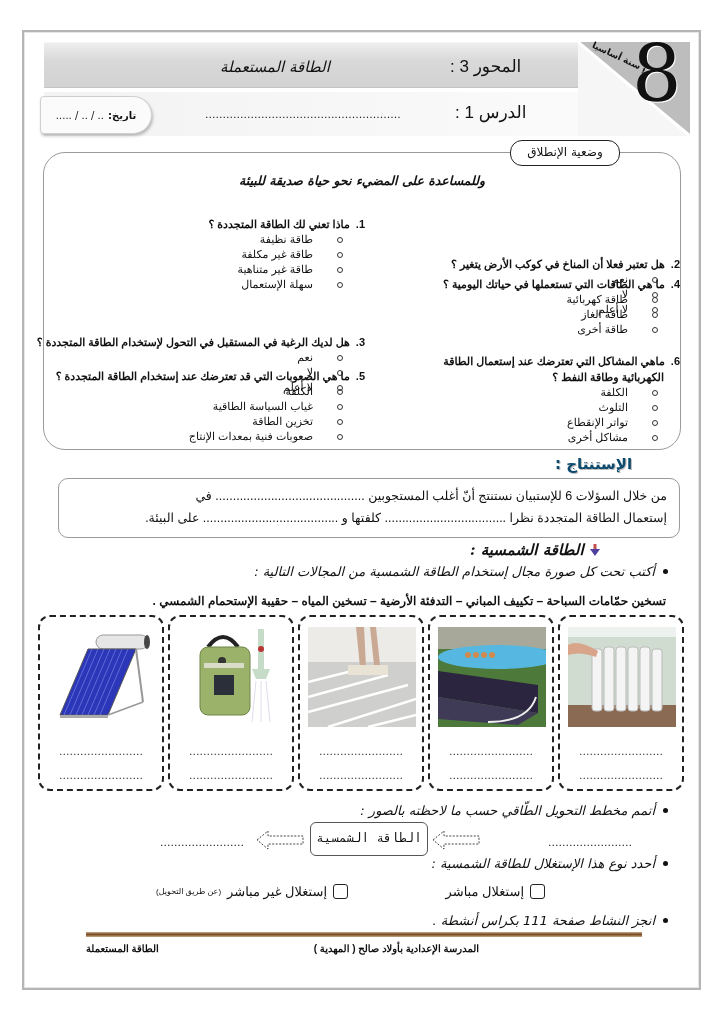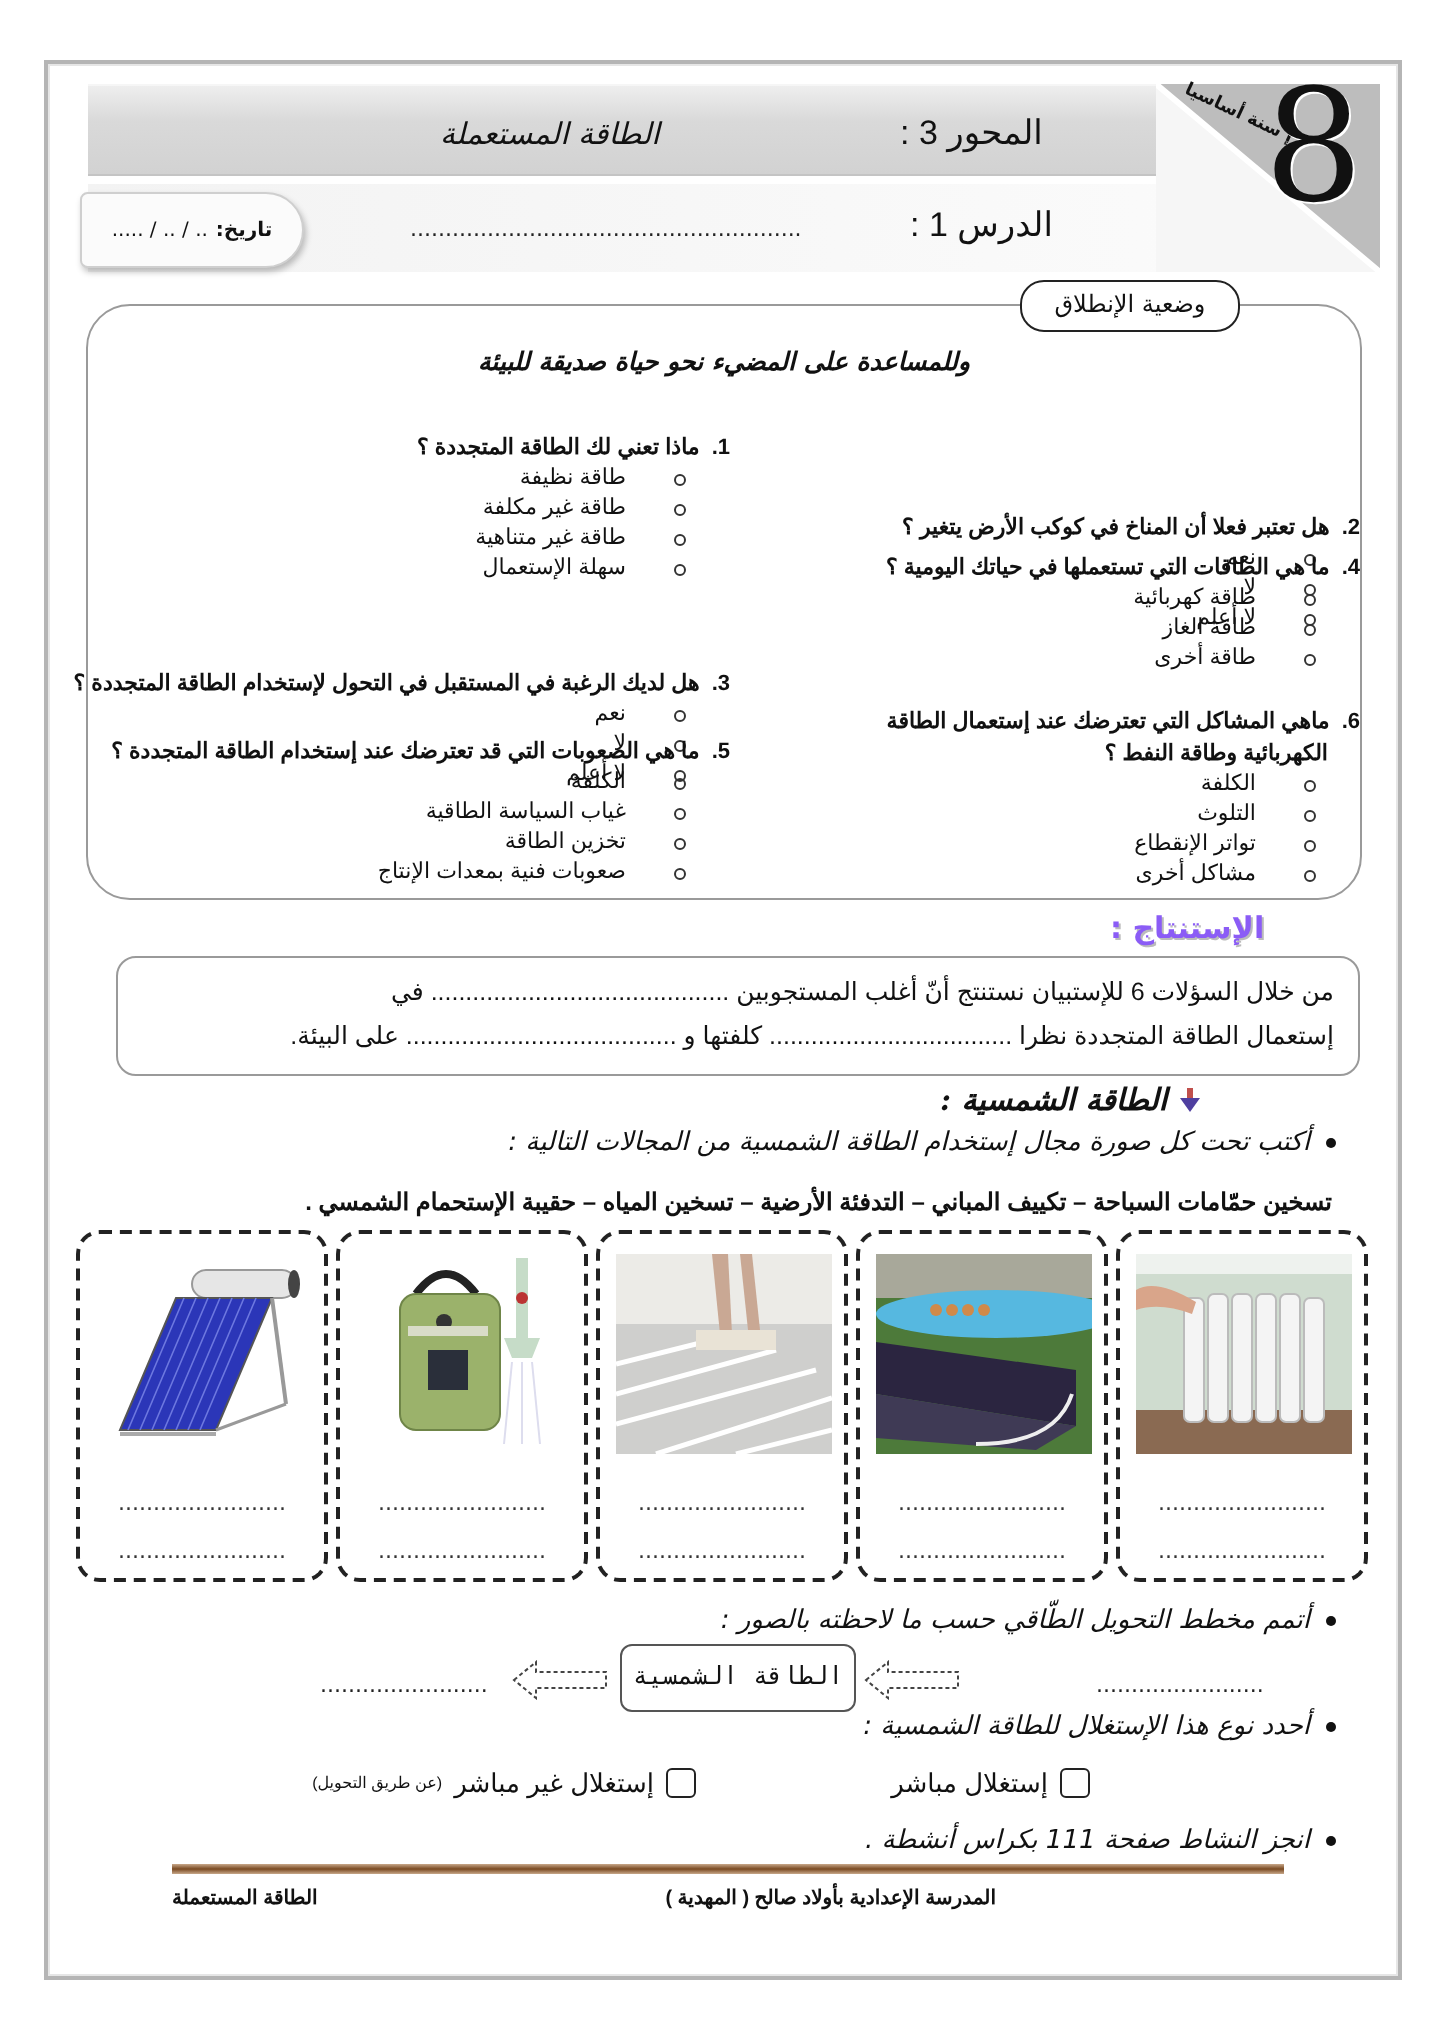--- a/index.html
+++ b/index.html
@@ -79,21 +79,21 @@
   .q-title .num { margin-left: 6px; }
   .q-opts { list-style: none; margin-right: 22px; }
   .q-opts li { font-size: 11px; line-height: 15px; display: flex; align-items: center; gap: 24px; }
   .q-opts li .bullet {
     width: 6px; height: 6px; border: 1px solid #333; border-radius: 50%; display: inline-block;
   }
 
   
   .concl-title {
     position: absolute; left: 555px; top: 455px; font-size: 15px; direction: rtl; font-weight: bold;
-    color: #8b5cf6; text-shadow: 1px 1px 0 #bbb;
+    color: #0c4a6e; text-shadow: 1px 1px 0 #bbb;
   }
   .concl-box {
     position: absolute; left: 58px; top: 478px; width: 622px; height: 60px;
     border: 1px solid #9a9a9a; border-radius: 10px; direction: rtl;
     padding: 6px 12px 0 12px; font-size: 12.5px; line-height: 22px;
     font-family: "Liberation Sans", sans-serif;
   }
 
   
   .solar-head {
@@ -440,14 +440,14 @@
   <span>إستغلال غير مباشر</span>
   <span class="small">(عن طريق التحويل)</span>
 </div>
 
 <div class="instr" style="right:52px; top:913px;">
   <span class="dot"></span>
   <span>انجز النشاط صفحة 111 بكراس أنشطة .</span>
 </div>
 
 <div class="rule"></div>
-<div class="footer-txt" style="right:222px;padding-left:15px;">المدرسة الإعدادية بأولاد صالح ( المهدية )</div>
+<div class="footer-txt" style="right:241px;padding-left:15px;">المدرسة الإعدادية بأولاد صالح ( المهدية )</div>
 <div class="footer-txt" style="left:86px;">الطاقة المستعملة</div>
 
 </body></html>

